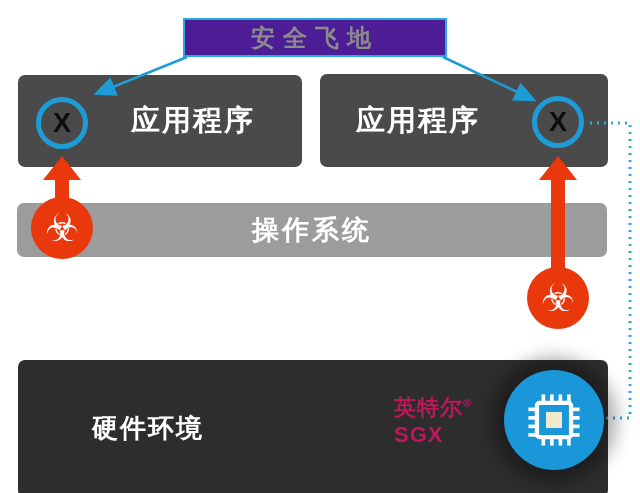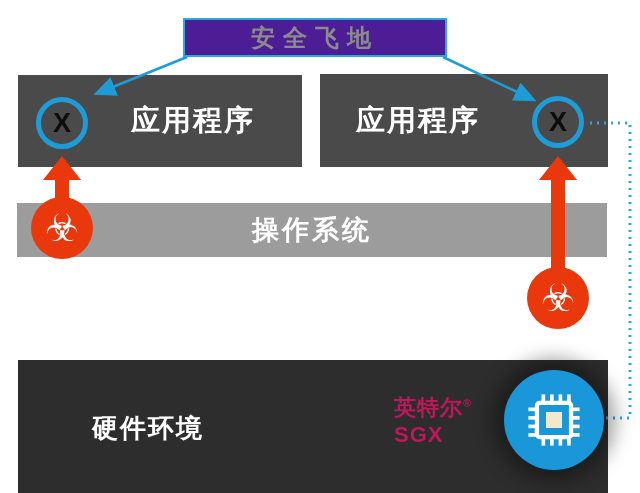--- a/index.html
+++ b/index.html
@@ -17,20 +17,21 @@
   *{margin:0;padding:0;box-sizing:border-box;}
   html,body{background:#fff;}
   body{font-family:"Liberation Sans","DejaVu Sans",sans-serif;}
   .stage{
     position:relative;width:640px;height:493px;background:#fff;
     overflow:hidden;
   }
   .bar{
     position:absolute;display:flex;align-items:center;justify-content:center;
     color:#fff;
+    border-radius:7px;
   }
   .bar-app{background:var(--dark-bar);font-size:29px;font-weight:bold;letter-spacing:2px;}
   .bar-os{background:var(--os-bar);font-size:27px;font-weight:bold;letter-spacing:3px;}
   .bar-vm{background:var(--vm-bar);font-size:27px;font-weight:bold;letter-spacing:3px;}
   .bar-hw{background:var(--hw-bar);font-size:26px;font-weight:bold;justify-content:flex-start;letter-spacing:2px;}
   #app-left{left:18px;top:75px;width:284px;height:92px;padding-left:66px;}
   #app-right{left:320px;top:74px;width:288px;height:93px;padding-right:92px;}
   #os-bar{left:17px;top:203px;width:590px;height:54px;}
   #vm-bar{left:17px;top:270px;width:590px;height:57px;}
   #hw-bar{left:18px;top:360px;width:590px;height:137px;padding-left:74px;}

